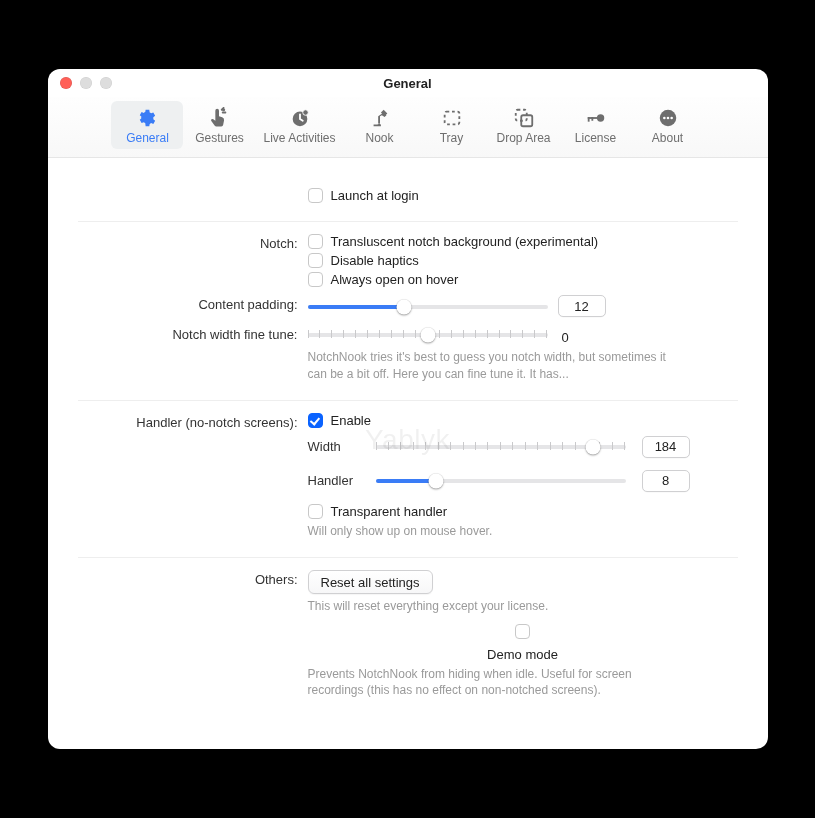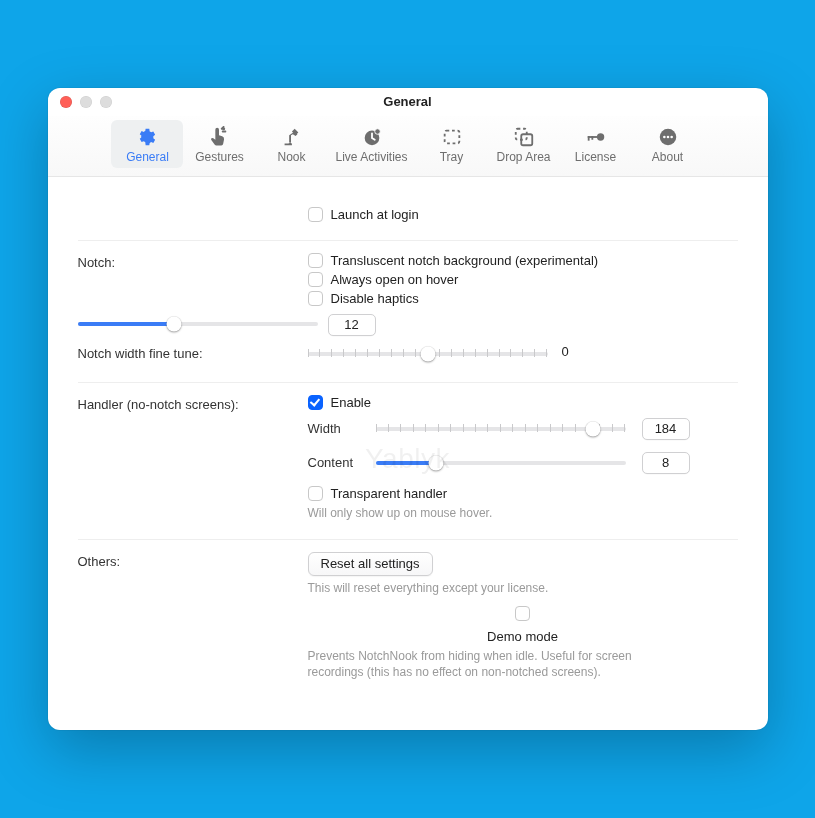--- a/index.html
+++ b/index.html
@@ -6,21 +6,21 @@
   html, body {
     margin: 0; padding: 0;
     font-family: -apple-system, "Helvetica Neue", Arial, sans-serif;
     font-size: 13px;
     color: #222;
     background: #f3f3f3;
   }
   .stage {
     width: 815px; height: 818px;
     display: flex; align-items: center; justify-content: center;
-    background: #0ea5e9;
+    background: #000000;
   }
   .window {
     width: 720px;
     background: #fff;
     border-radius: 12px;
     box-shadow: 0 20px 60px rgba(0,0,0,0.25), 0 0 0 1px rgba(0,0,0,0.04);
     overflow: hidden;
     position: relative;
   }
   
@@ -72,20 +72,21 @@
   .content { padding: 18px 30px 32px; }
   .section { padding: 8px 0 14px; border-bottom: 1px solid #eee; }
   .section:last-child { border-bottom: none; }
 
   .row {
     display: flex; align-items: flex-start;
     padding: 4px 0;
   }
   .row .lhs {
     width: 230px;
+    text-align: right;
     padding-right: 10px;
     padding-top: 2px;
     color: #333;
   }
   .row .rhs {
     flex: 1;
     display: flex; flex-direction: column; gap: 4px;
   }
   .inline { display: flex; align-items: center; gap: 8px; }
   .checkbox {
@@ -105,21 +106,21 @@
     width: 9px; height: 9px;
     background: none;
     border-left: 2px solid #fff;
     border-bottom: 2px solid #fff;
     transform: rotate(-50deg) translateY(-1px);
     width: 7px; height: 3.5px;
   }
   .hint { color: #9a9a9a; font-size: 12px; line-height: 1.35; max-width: 380px; }
 
   
-  .slider-row { display: flex; align-items: flex-start; gap: 10px; }
+  .slider-row { display: flex; align-items: flex-end; gap: 10px; }
   .slider {
     position: relative;
     height: 20px;
     flex: 0 0 240px;
   }
   .slider .track {
     position: absolute; left: 0; right: 0; top: 50%; transform: translateY(-50%);
     height: 4px; border-radius: 2px; background: #e5e5e7;
   }
   .slider .fill {
@@ -209,36 +210,36 @@
               <circle cx="17" cy="3" r="1.7"></circle>
               <path d="M4 5l-2-2M3 8H0" stroke="#6e6e6e" stroke-width="2" stroke-linecap="round" opacity="0"></path>
             </svg>
         </span>
         <span class="label">Gestures</span>
       </div>
 
       <div class="tab">
         <span class="ticon">
           <svg viewBox="0 0 24 24" fill="#6e6e6e">
-              <path d="M5 21h8v-2l-3-1V10l6-4 3 3-2 2-3-2-2 1v8l-3 1H5v2Z"></path>
-              <path d="M16 3l4 4-3 3-4-4 3-3Z"></path>
-            </svg>
-        </span>
-        <span class="label">Nook</span>
-      </div>
-
-      <div class="tab">
-        <span class="ticon">
-          <svg viewBox="0 0 24 24" fill="#6e6e6e">
               <circle cx="12" cy="13" r="8"></circle>
               <path d="M12 8v5l3 2" stroke="#fff" stroke-width="2" fill="none" stroke-linecap="round"></path>
               <circle cx="18" cy="6" r="3" fill="#6e6e6e" stroke="#fff" stroke-width="1"></circle>
             </svg>
         </span>
         <span class="label">Live Activities</span>
+      </div>
+
+      <div class="tab">
+        <span class="ticon">
+          <svg viewBox="0 0 24 24" fill="#6e6e6e">
+              <path d="M5 21h8v-2l-3-1V10l6-4 3 3-2 2-3-2-2 1v8l-3 1H5v2Z"></path>
+              <path d="M16 3l4 4-3 3-4-4 3-3Z"></path>
+            </svg>
+        </span>
+        <span class="label">Nook</span>
       </div>
 
       <div class="tab">
         <span class="ticon">
           <svg viewBox="0 0 24 24" fill="none" stroke="#6e6e6e" stroke-width="2" stroke-dasharray="3 3">
               <rect x="4" y="5" width="16" height="14" rx="2"></rect>
             </svg>
         </span>
         <span class="label">Tray</span>
       </div>
@@ -295,30 +296,31 @@
       <div class="section">
         <div class="row">
           <div class="lhs">Notch:</div>
           <div class="rhs">
             <label class="inline">
               <span class="checkbox"></span>
               <span>Transluscent notch background (experimental)</span>
             </label>
             <label class="inline">
               <span class="checkbox"></span>
+              <span>Disable haptics</span>
+            </label>
+            <label class="inline">
+              <span class="checkbox"></span>
               <span>Always open on hover</span>
             </label>
-            <label class="inline">
-              <span class="checkbox"></span>
-              <span>Disable haptics</span>
-            </label>
-          </div>
-        </div>
-
-        <div class="row">
+          </div>
+        </div>
+
+        <div class="row">
+          <div class="lhs">Content padding:</div>
           <div class="rhs">
             <div class="slider-row">
               <div class="slider">
                 <div class="track"></div>
                 <div class="fill" style="width:40%"></div>
                 <div class="thumb" style="left:40%"></div>
               </div>
               <div class="numbox">12</div>
             </div>
           </div>
@@ -350,20 +352,21 @@
                     <span></span>
                     <span></span>
                     <span></span>
                     <span></span>
                     <span></span>
                   </div>
                 <div class="thumb" style="left:50%"></div>
               </div>
               <div style="width:48px; text-align:left; padding-left:4px;">0</div>
             </div>
+            <div class="hint">NotchNook tries it's best to guess you notch width, but sometimes it can be a bit off. Here you can fine tune it. It has...</div>
           </div>
         </div>
       </div>
 
       <div class="section">
         <div class="row">
           <div class="lhs">Handler (no-notch screens):</div>
           <div class="rhs">
             <label class="inline">
               <span class="checkbox checked"></span>
@@ -396,21 +399,21 @@
                     <span></span>
                     <span></span>
                     <span></span>
                   </div>
                 <div class="thumb" style="left:87%"></div>
               </div>
               <div class="numbox">184</div>
             </div>
 
             <div class="subrow">
-              <span class="sublabel">Content</span>
+              <span class="sublabel">Handler</span>
               <div class="slider" style="flex:0 0 250px">
                 <div class="track"></div>
                 <div class="fill" style="width:24%"></div>
                 <div class="thumb" style="left:24%"></div>
               </div>
               <div class="numbox">8</div>
             </div>
 
             <label class="inline" style="margin-top:4px;">
               <span class="checkbox"></span>

